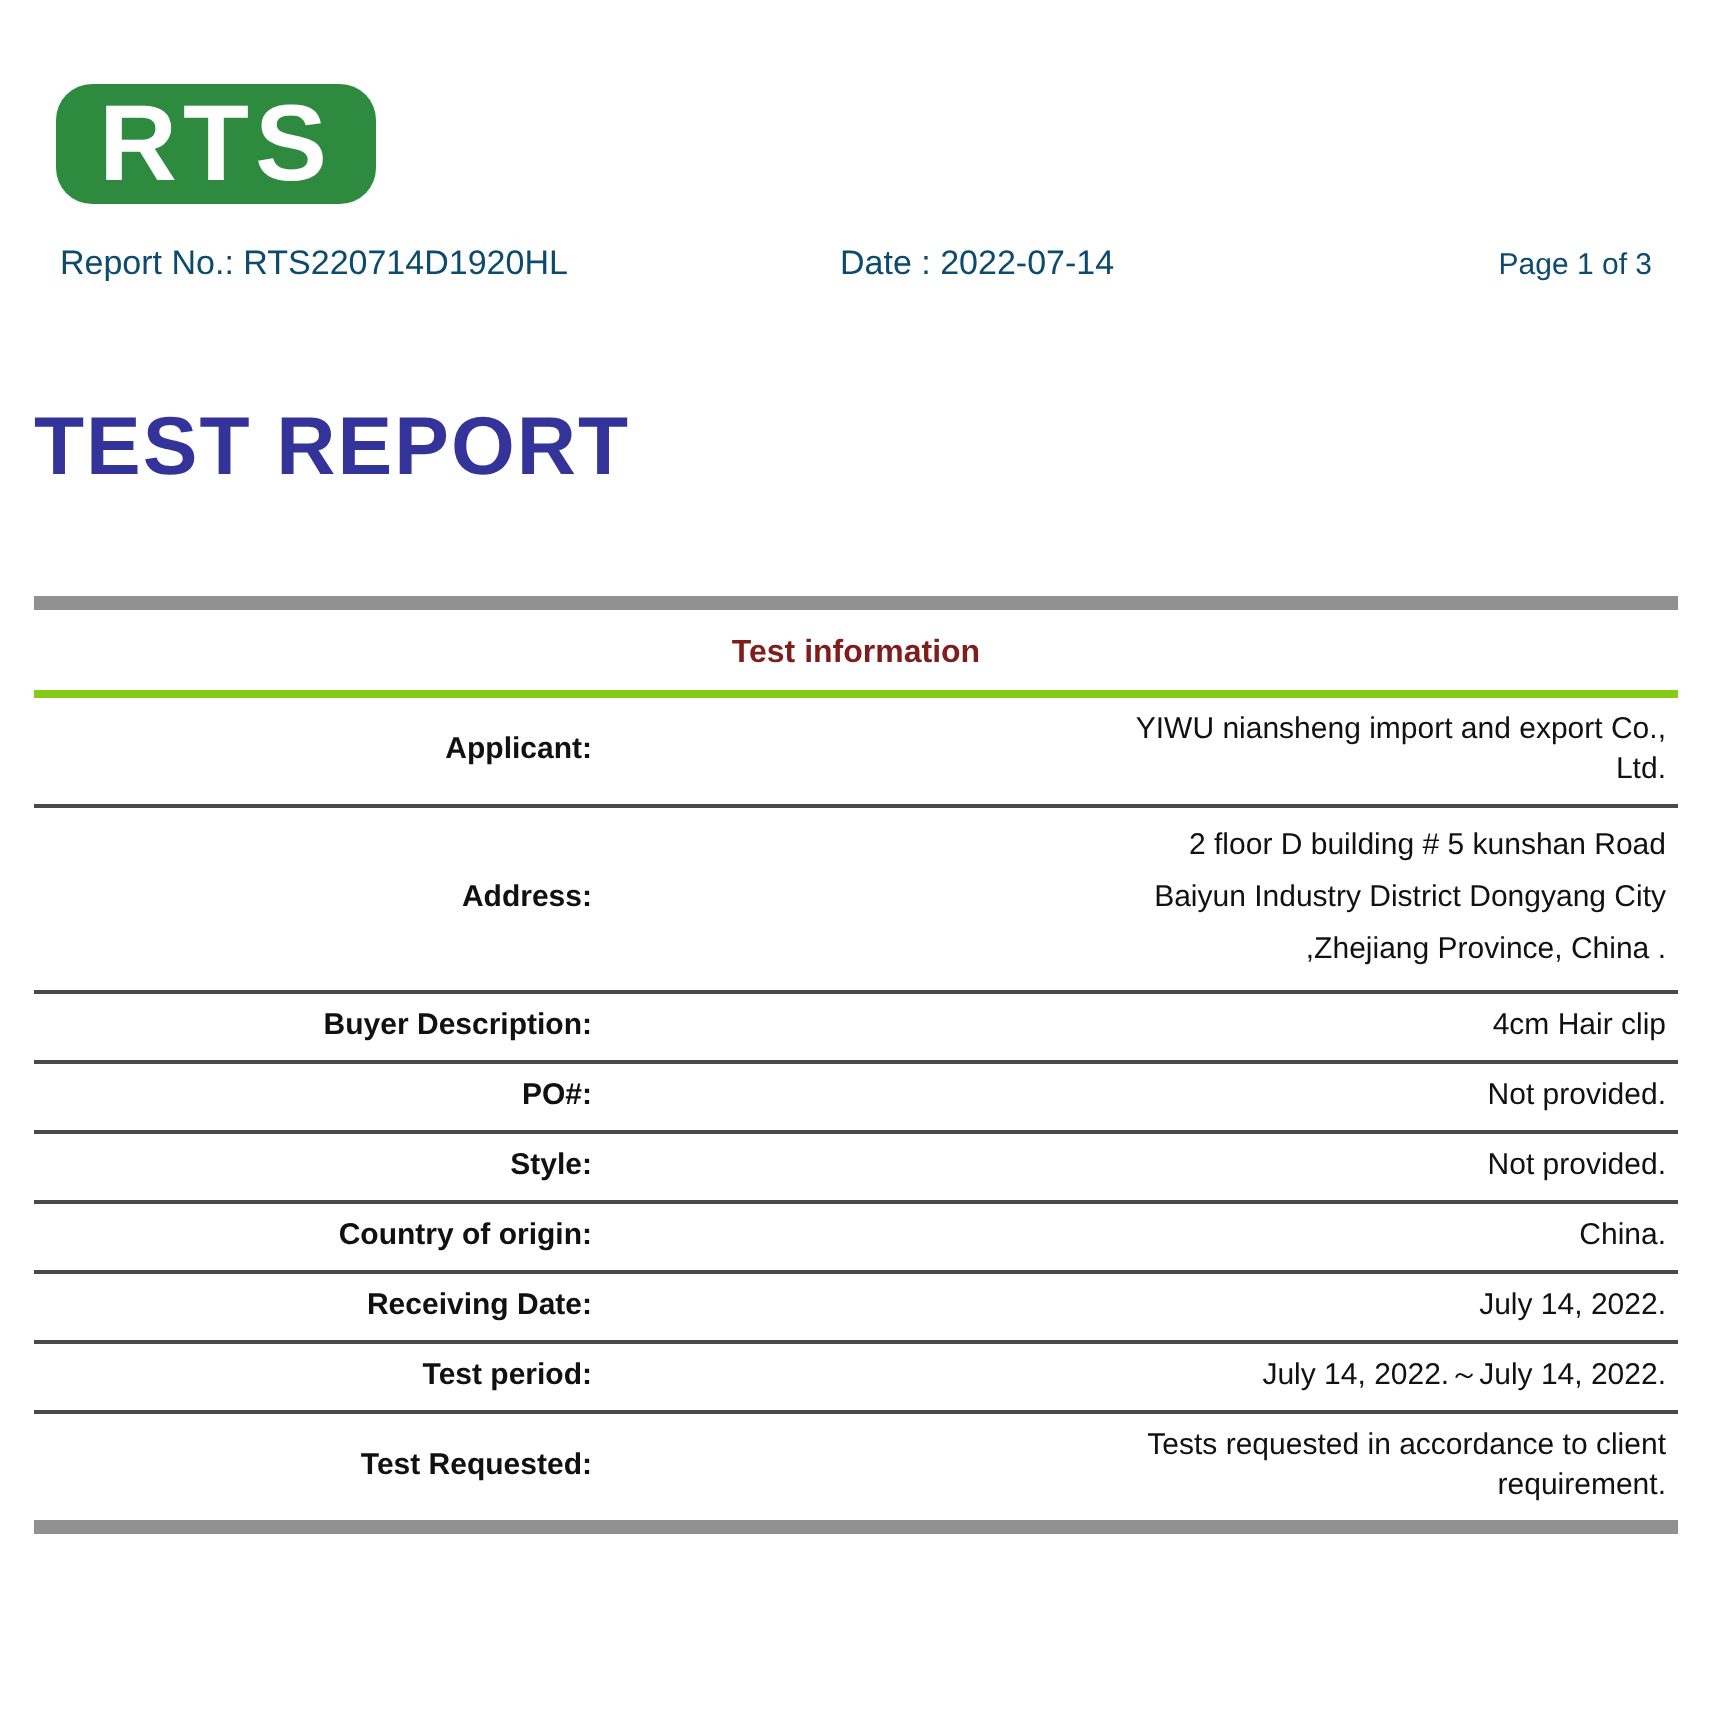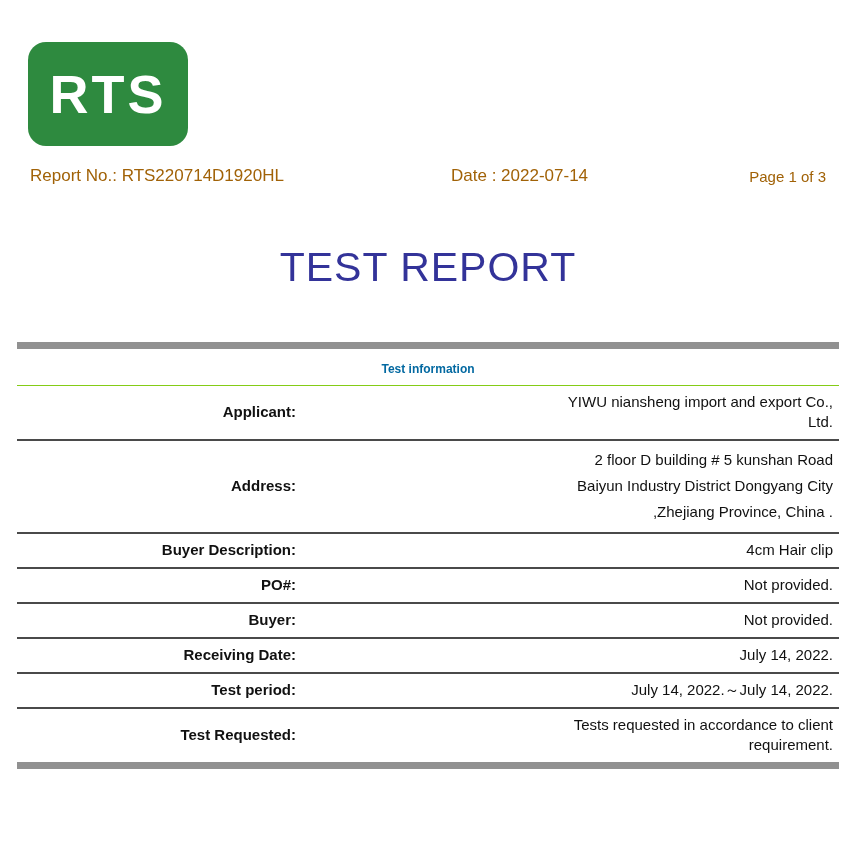--- a/index.html
+++ b/index.html
@@ -8,74 +8,73 @@
     width: 856px;
     min-height: 861px;
     font-family: "Liberation Sans", sans-serif;
     color: #1a1a1a;
     position: relative;
   }
   .page { padding: 42px 17px 40px 17px; }
 
   
   .logo {
-    width: 160px; height: 104px;
+    width: 160px; height: 60px;
     margin-left: 11px;
     background: var(--logo_green, #2e8a3f);
     border-radius: 18px;
     display: flex; align-items: center; justify-content: center;
   }
   .logo span {
     color: #ffffff;
     font-weight: bold;
     font-size: 54px;
     letter-spacing: 3px;
     line-height: 1;
   }
 
   
   .meta-row {
     position: relative;
     height: 22px;
     margin-top: 20px;
     font-size: 17px;
-    color: #a16207;
+    color: #0c4a6e;
   }
   .meta-left  { position: absolute; left: 13px; top: 0; }
-  .meta-center{ position: absolute; left: 403px; top: 0; margin-left: 31px; }
+  .meta-center{ position: absolute; left: 403px; top: 0; }
   .meta-right { position: absolute; right: 13px; top: 2px; font-size: 15px; text-align: right; }
 
   
   .title {
-    text-align: center;
     font-size: 41px;
-    font-weight: normal;
+    font-weight: bold;
     letter-spacing: 1px;
     color: var(--title_blue, #333399);
     margin-top: 56px;
     margin-bottom: 51px;
   }
 
   
   .bar {
     height: 7px;
     background: var(--bar_gray, #919191);
     width: 822px;
   }
 
   
   table { border-collapse: collapse; width: 822px; table-layout: fixed; }
   .info-table { margin-top: 5px; }
   .info-table thead th {
-    font-size: 12px;
+    font-size: 16px;
     font-weight: bold;
     text-align: center;
-    color: #0369a1;
+    color: #7f1d1d;
     padding: 8px 0 9px 0;
-    border-bottom: 1px solid #84cc16;
+    border-bottom: 4px solid #84cc16;
   }
   .info-table tbody tr { border-bottom: 2px solid #4a4a4a; }
   .info-table tbody tr:last-child { border-bottom: none; }
   .info-table td {
     font-size: 15px;
     line-height: 20px;
     padding-top: 6px;
     padding-bottom: 7px;
     vertical-align: middle;
     color: #111;
@@ -131,23 +130,28 @@
           <td class="lbl">Buyer Description</td>
           <td class="col">:</td>
           <td class="val">4cm Hair clip</td>
         </tr>
         <tr>
           <td class="lbl">PO#</td>
           <td class="col">:</td>
           <td class="val">Not provided.</td>
         </tr>
         <tr>
-          <td class="lbl">Buyer</td>
+          <td class="lbl">Style</td>
           <td class="col">:</td>
           <td class="val">Not provided.</td>
+        </tr>
+        <tr>
+          <td class="lbl">Country of origin</td>
+          <td class="col">:</td>
+          <td class="val">China.</td>
         </tr>
         <tr>
           <td class="lbl">Receiving Date</td>
           <td class="col">:</td>
           <td class="val">July 14, 2022.</td>
         </tr>
         <tr>
           <td class="lbl">Test period</td>
           <td class="col">:</td>
           <td class="val">July 14, 2022.～July 14, 2022.</td>

